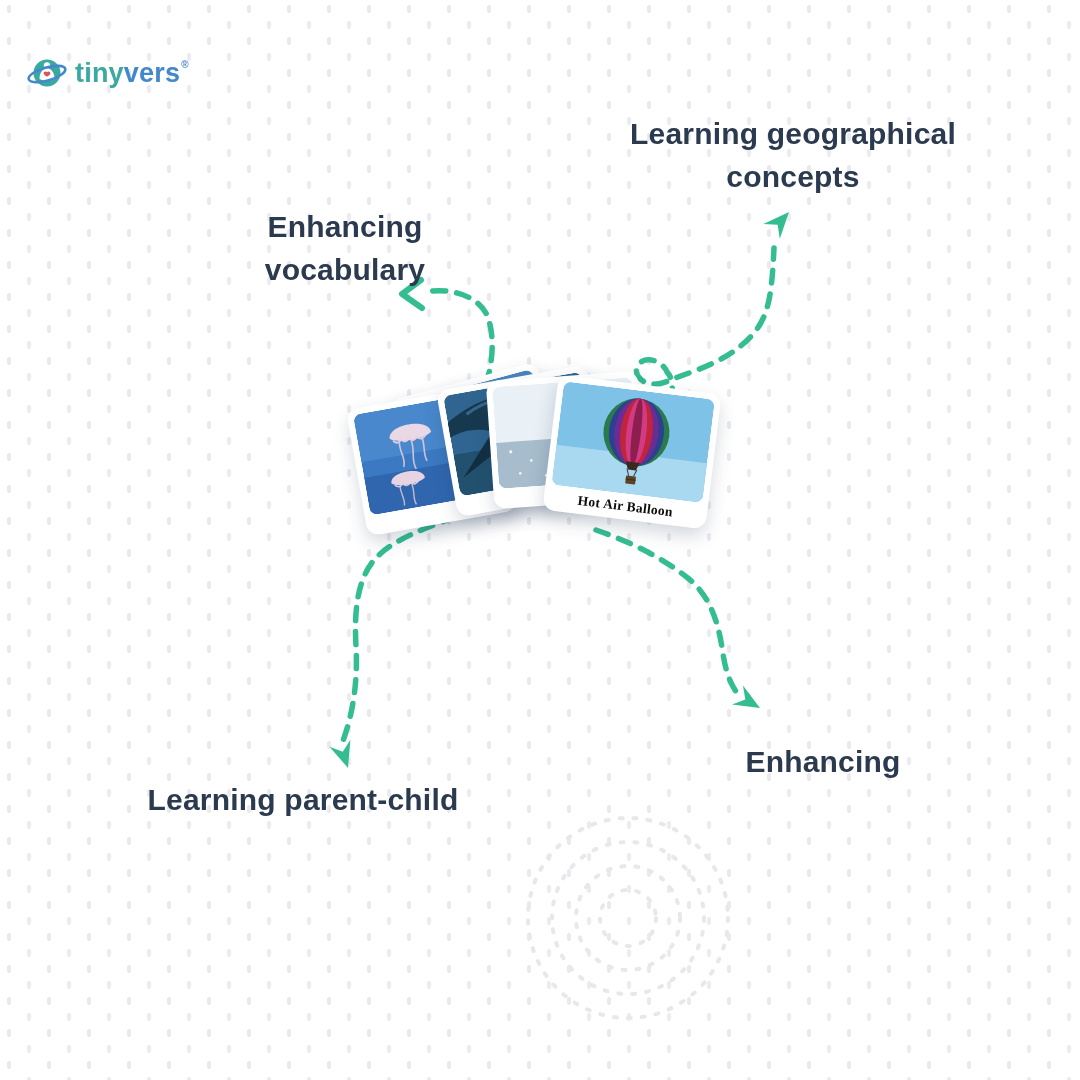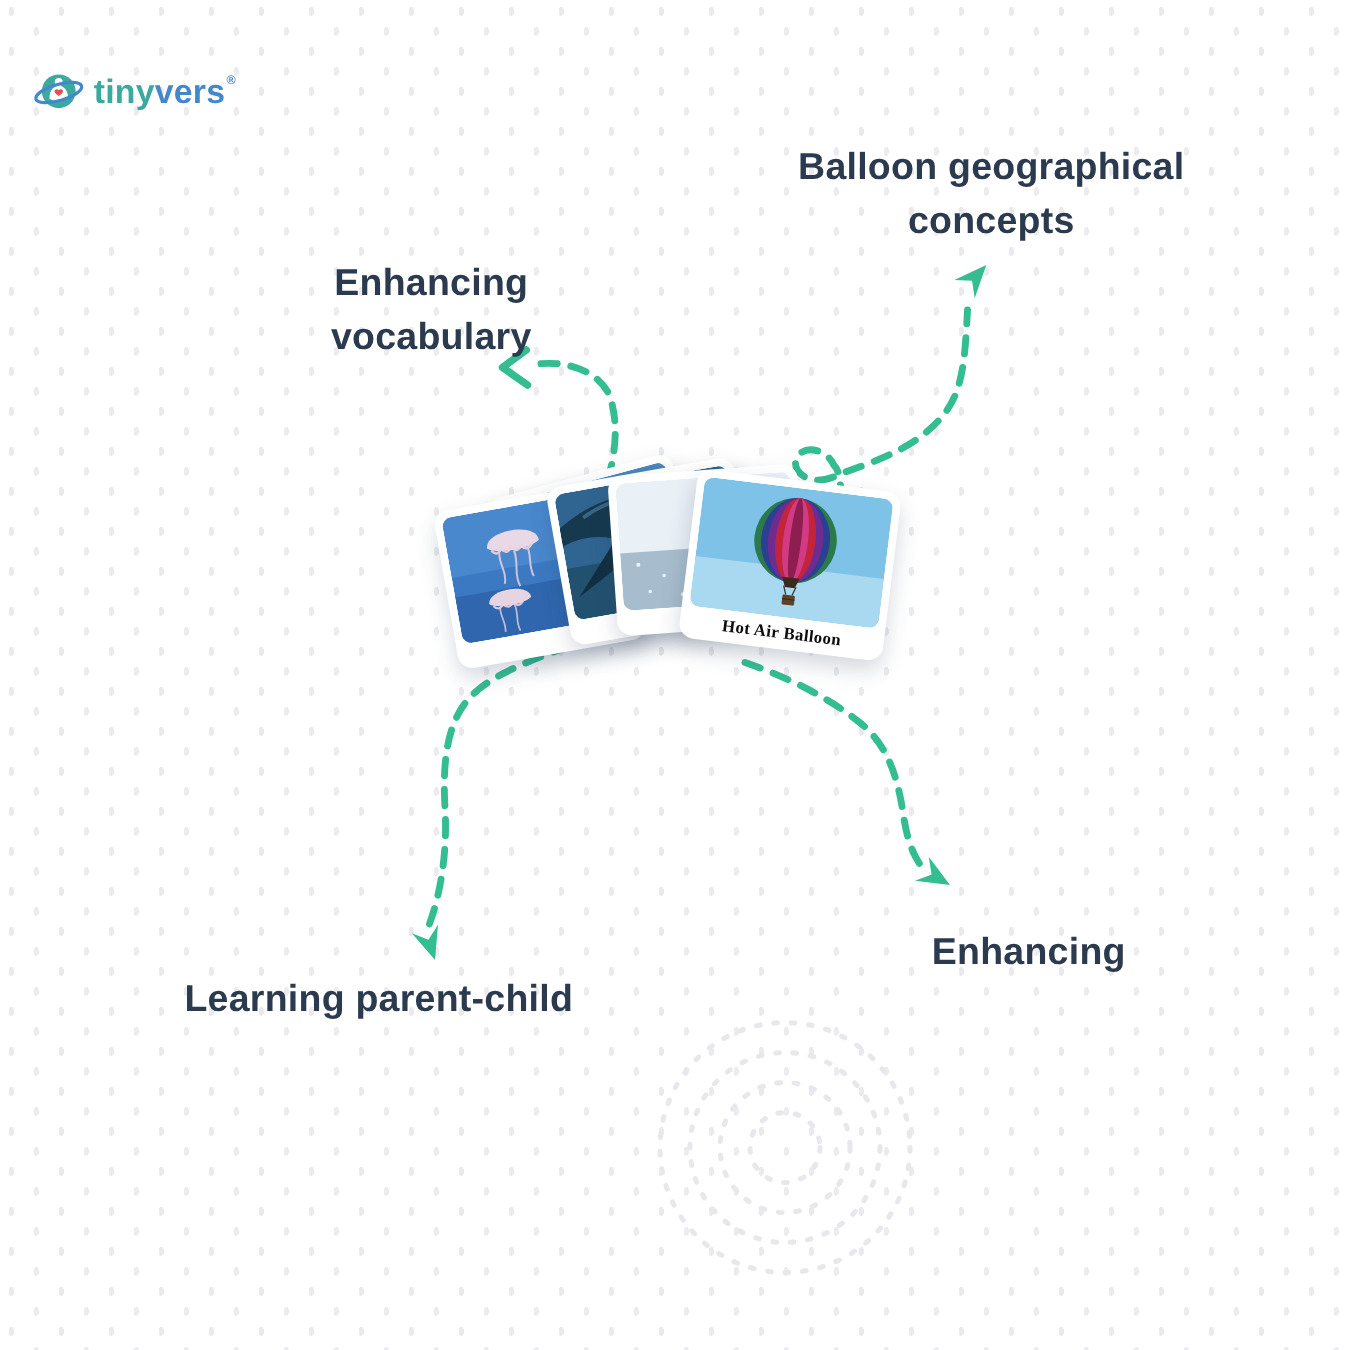--- a/index.html
+++ b/index.html
@@ -101,21 +101,21 @@
       <ellipse cx="21" cy="22" rx="19" ry="6.5" fill="none" stroke="#4488cc" stroke-width="2.6" transform="rotate(-16 21 22)"></ellipse>
     </svg>
     <div class="wordmark">
       <span class="t1">tiny</span>
         <span class="t2">vers</span>
         <sup>®</sup>
     </div>
   </div>
 
   <div class="benefit" style="left:793px;top:112px;">
-    <div>Balloon geographical</div>
+    <div>Learning geographical</div>
     <div>concepts</div>
   </div>
 
   <div class="benefit" style="left:345px;top:205px;">
     <div>Enhancing</div>
     <div>vocabulary</div>
   </div>
 
   <div class="benefit" style="left:303px;top:778px;">
     <div>Learning parent-child</div>

